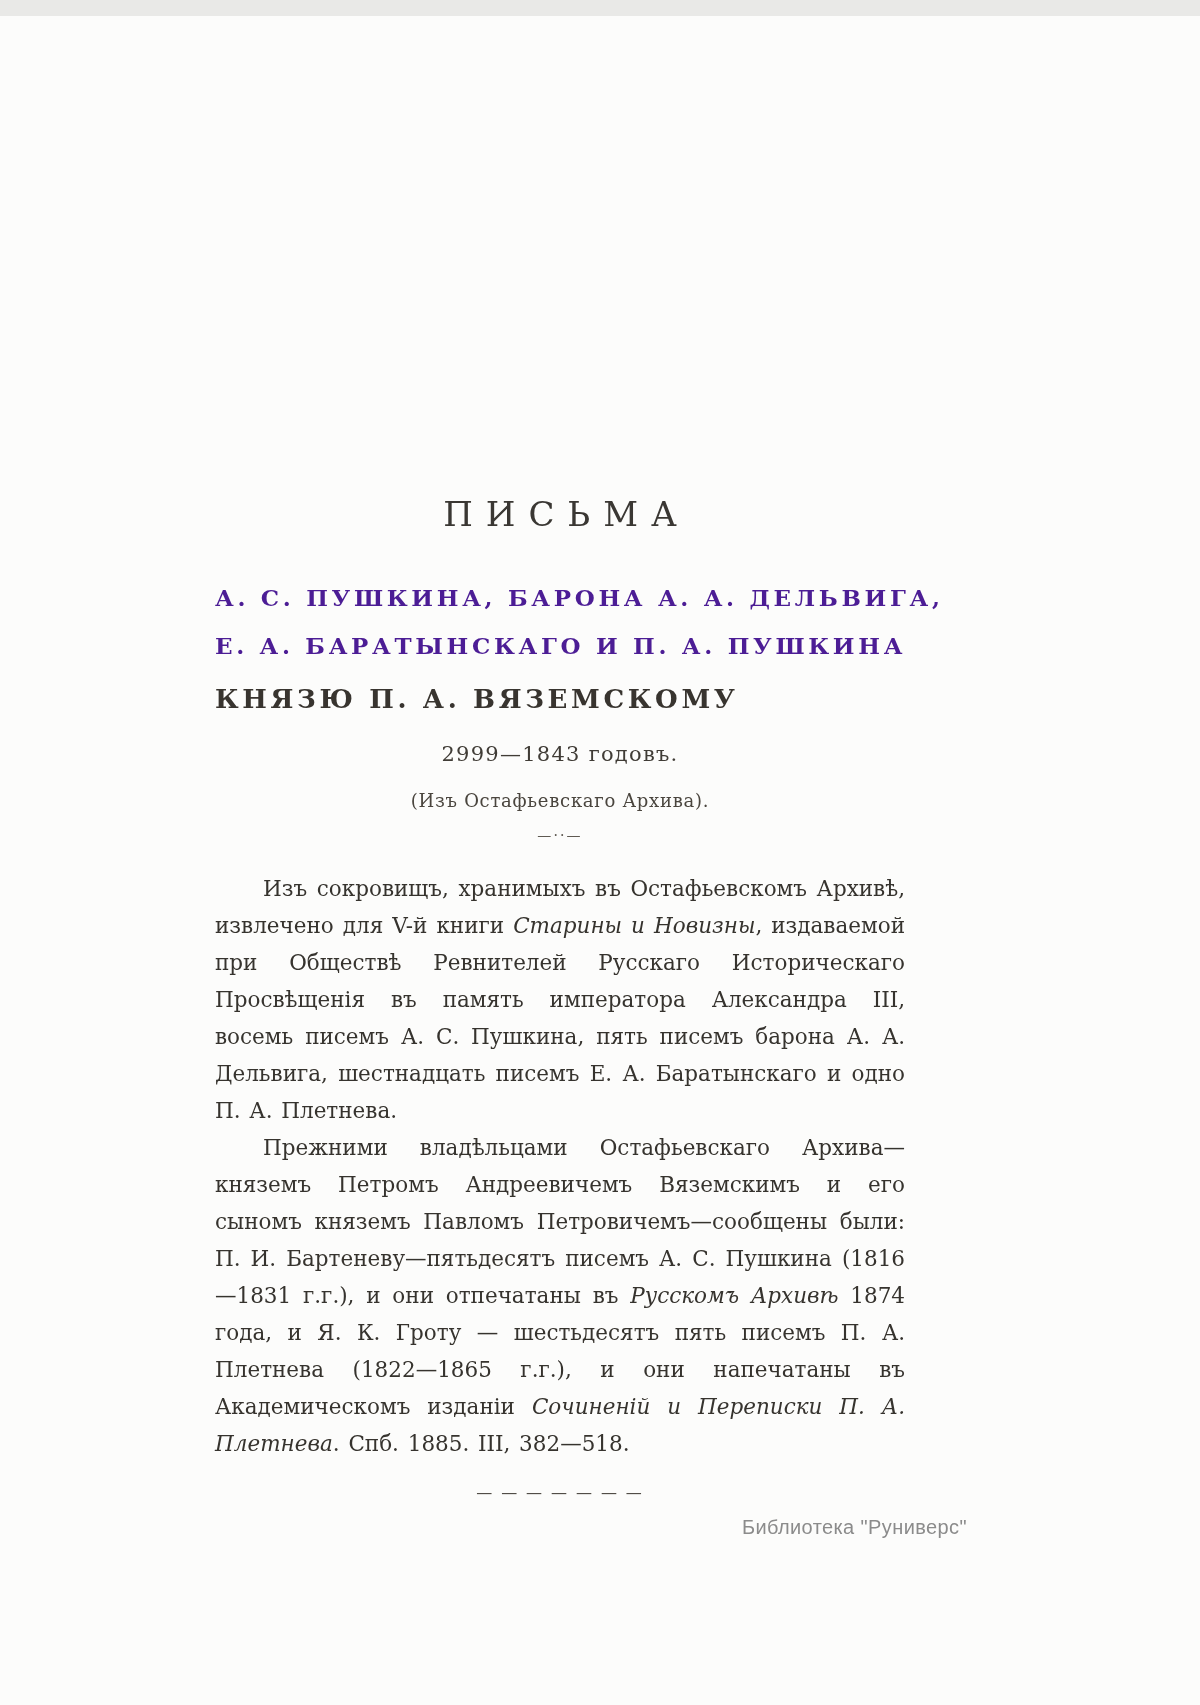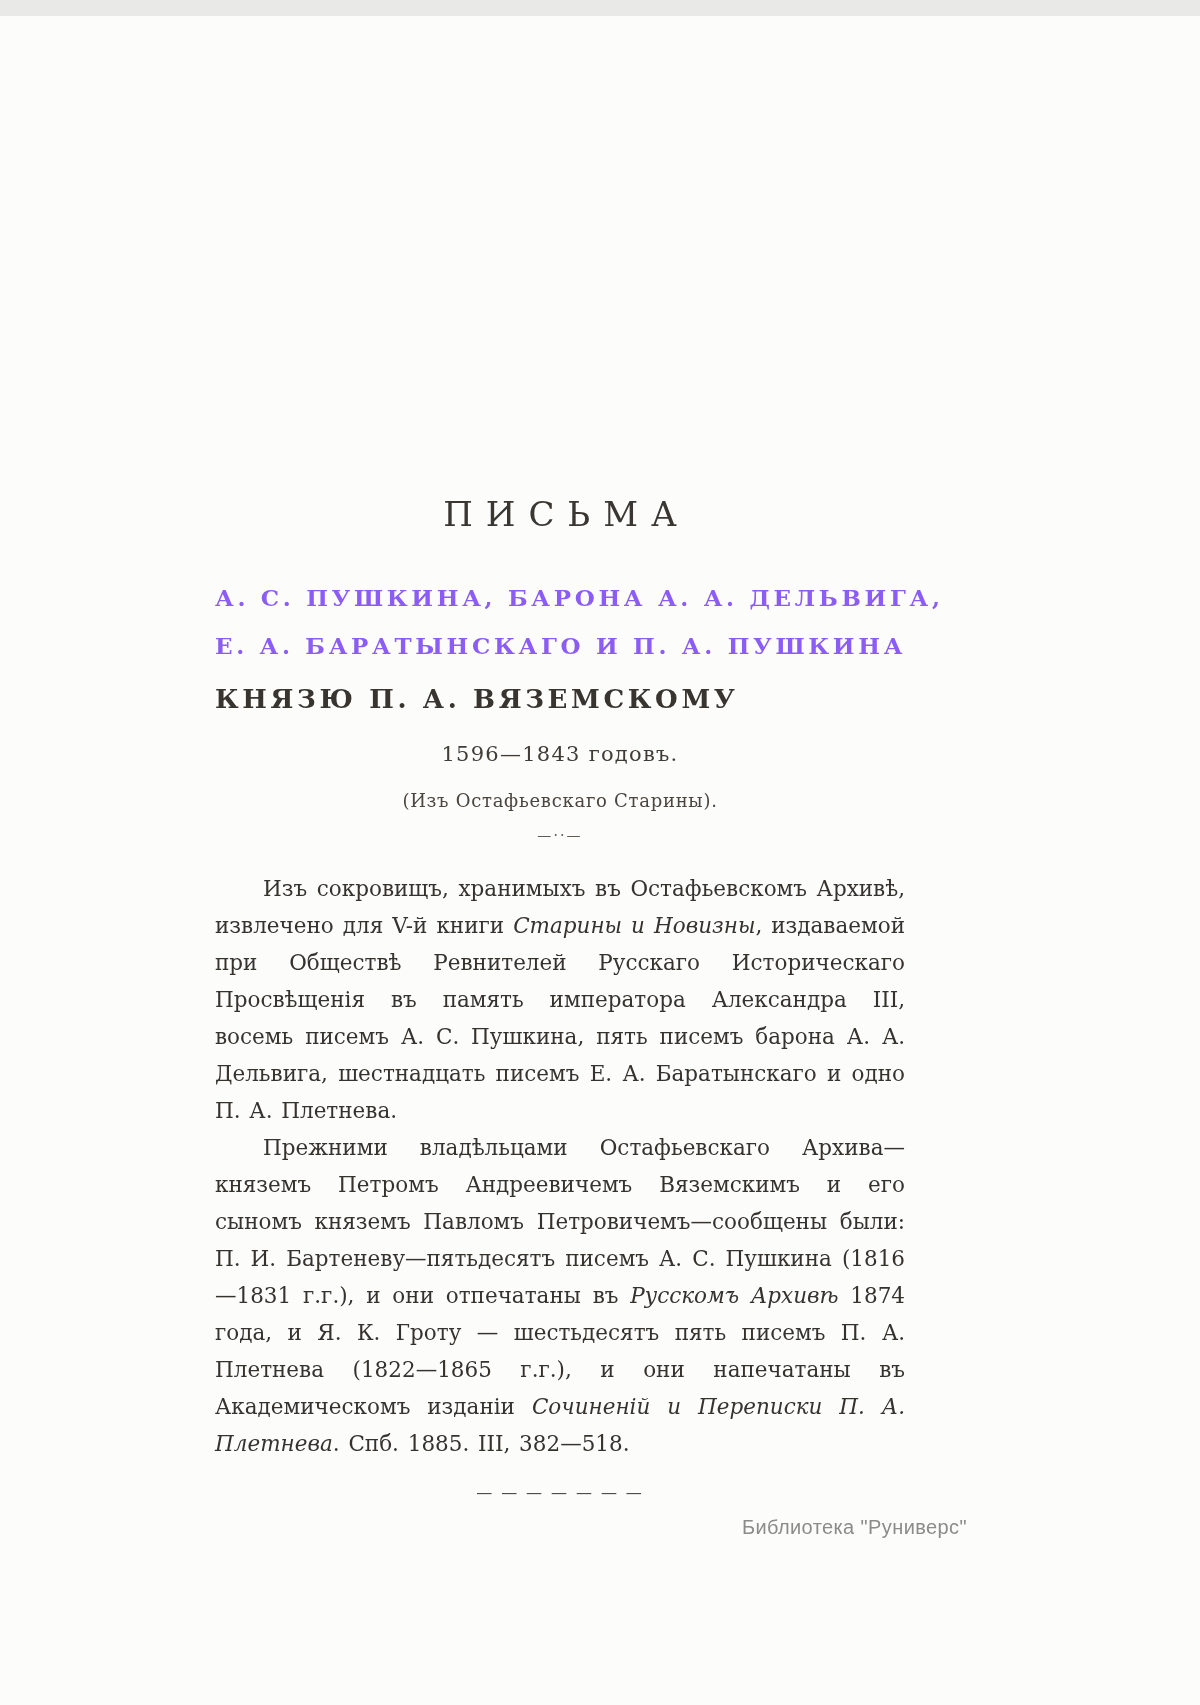--- a/index.html
+++ b/index.html
@@ -32,21 +32,21 @@
     text-indent: 0.38em; 
     color: #3a3733;
   }
   .authors {
     margin-top: 40px;
     text-align: center;
     font-size: 23px;
     font-weight: bold;
     letter-spacing: 0.16em;
     line-height: 48px;
-    color: #8b5cf6;
+    color: #4c1d95;
   }
   .authors .line { white-space: nowrap; }
   .connector {
     margin-top: 10px;
     text-align: center;
     font-size: 17px;
     letter-spacing: 0.1em;
     color: #46423c;
   }
   .addressee {
@@ -118,23 +118,23 @@
     <h1 class="main-title">ПИСЬМА</h1>
 
     <div class="authors">
       <div class="line">А. С. ПУШКИНА, БАРОНА А. А. ДЕЛЬВИГА,</div>
       <div class="line">Е. А. БАРАТЫНСКАГО И П. А. ПУШКИНА</div>
     </div>
 
 
     <div class="addressee">КНЯЗЮ П. А. ВЯЗЕМСКОМУ</div>
 
-    <div class="years">1596—1843 годовъ.</div>
+    <div class="years">2999—1843 годовъ.</div>
 
-    <div class="source-note">(Изъ Остафьевскаго Старины).</div>
+    <div class="source-note">(Изъ Остафьевскаго Архива).</div>
 
     <div class="divider-top">—··—</div>
 
     <div class="body-text">
       <p><span>Изъ сокровищъ, хранимыхъ въ Остафьевскомъ Архивѣ, извлечено для V-й книги </span><span class="it">Старины и Новизны</span><span>, издаваемой при Обществѣ Ревнителей Русскаго Историческаго Просвѣщенія въ память императора Александра III, восемь писемъ А. С. Пушкина, пять писемъ барона А. А. Дельвига, шестнадцать писемъ Е. А. Баратынскаго и одно П. А. Плетнева.</span></p>
       <p><span>Прежними владѣльцами Остафьевскаго Архива—княземъ Петромъ Андреевичемъ Вяземскимъ и его сыномъ княземъ Павломъ Петровичемъ—сообщены были: П. И. Бартеневу—пятьдесятъ писемъ А. С. Пушкина (1816—1831 г.г.), и они отпечатаны въ </span><span class="it">Русскомъ Архивѣ</span><span> 1874 года, и Я. К. Гроту — шестьдесятъ пять писемъ П. А. Плетнева (1822—1865 г.г.), и они напечатаны въ Академическомъ изданіи </span><span class="it">Сочиненій и Переписки П. А. Плетнева</span><span>. Спб. 1885. III, 382—518.</span></p>
     </div>
 
     <div class="divider-bottom">— — — — — — —</div>
 

